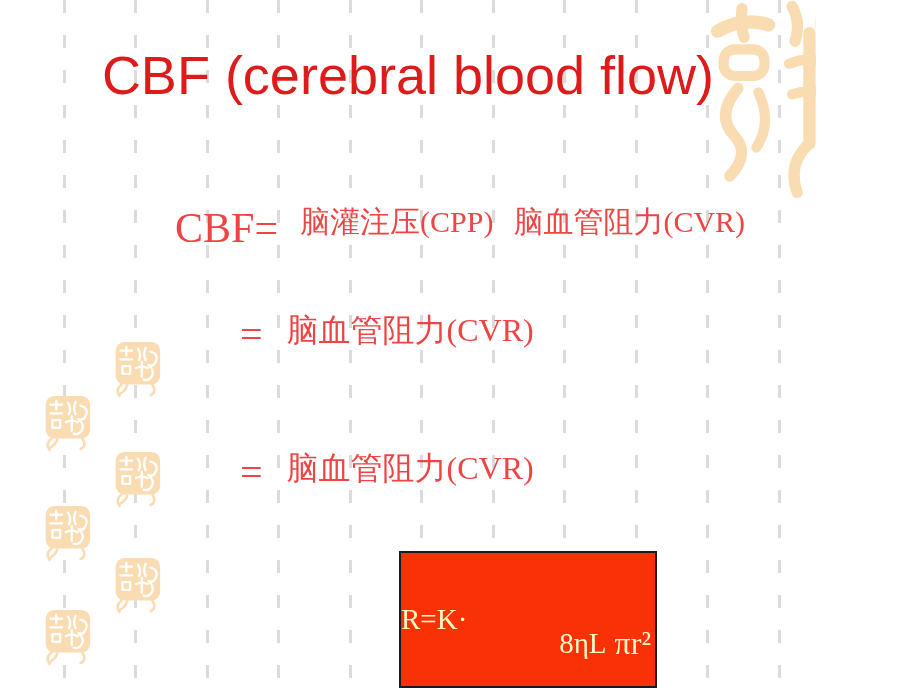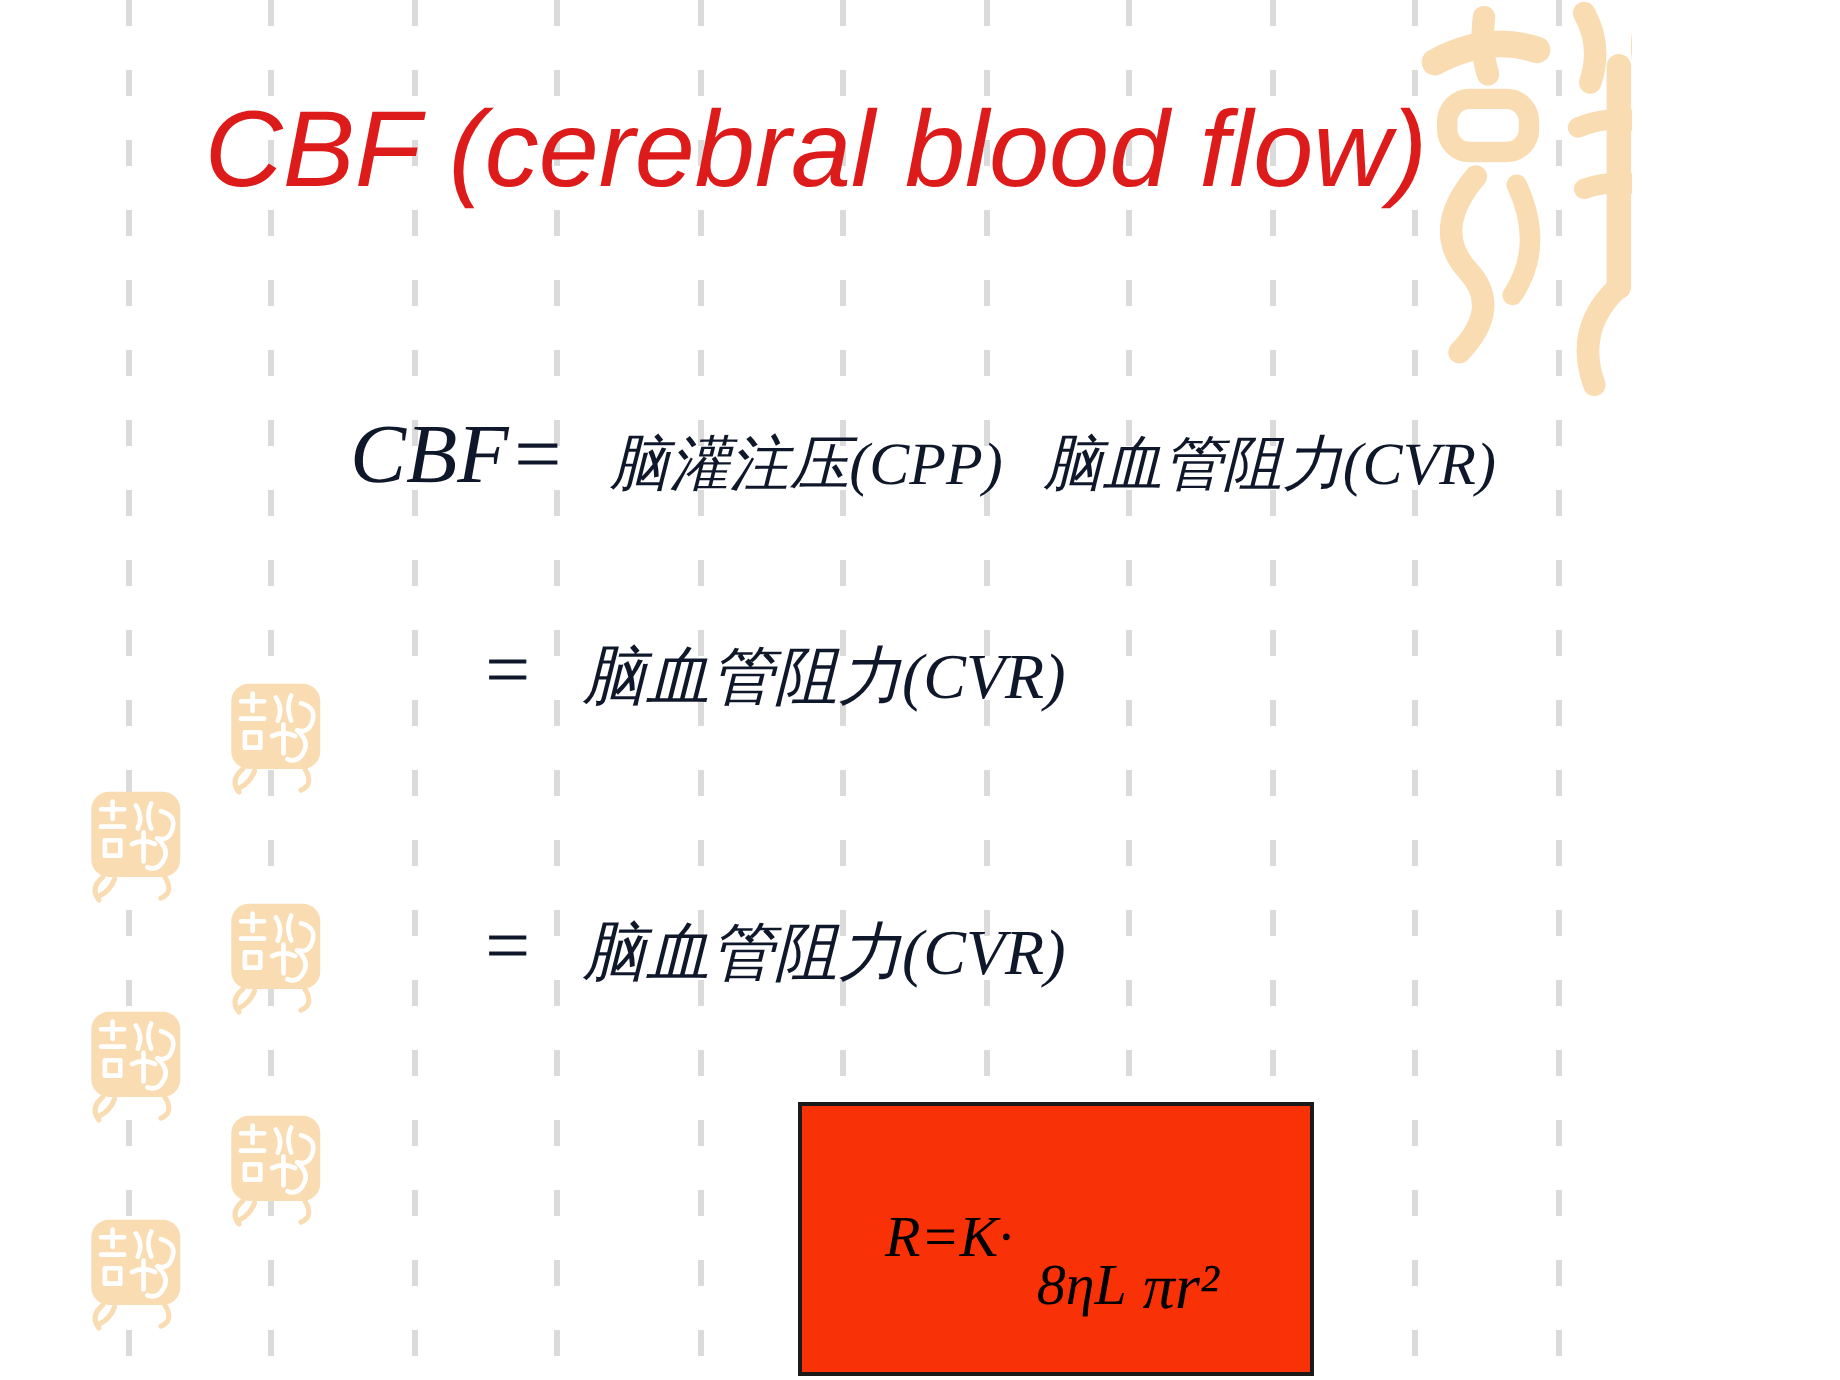--- a/index.html
+++ b/index.html
@@ -1,46 +1,46 @@
 <!DOCTYPE html>
 <html><head>
 <meta charset="utf-8">
 <style>
   html,body{margin:0;padding:0;background:#ffffff;}
   .slide{position:relative;width:816px;height:690px;background:#ffffff;overflow:hidden;
-         font-family:"Liberation Serif","DejaVu Serif",serif;font-style:italic;}
+         font-family:"Liberation Serif","DejaVu Serif",serif;}
 
   
   .dash{position:absolute;top:0;bottom:0;width:3px;
         background:repeating-linear-gradient(to bottom,#DBDBDB 0 13px,transparent 13px 35px);}
 
   
   .title{position:absolute;left:0;right:0;top:46px;text-align:center;
          font-family:"Liberation Sans","DejaVu Sans",sans-serif;
          font-size:54px;line-height:1.1;font-weight:400;color:#DE1B1B;white-space:nowrap;}
 
   
-  .formula{position:absolute;display:flex;align-items:flex-end;color:#0f172a;}
+  .formula{position:absolute;display:flex;align-items:flex-start;color:#ef4444;}
   .frac{display:inline-flex;align-items:center;text-align:center;}
   .frac .num,.frac .den{padding:0 10px;line-height:1.22;white-space:nowrap;}
   .frac .bar{align-self:stretch;height:2px;background:#000000;margin:3px 0;}
   .lhs{white-space:nowrap;}
 
   .f1{left:175px;top:204px;font-size:30px;gap:12px;}
   .f1 .lhs{font-size:42px;}
   .f2{left:240px;top:311px;font-size:32px;gap:14px;}
   .f2 .lhs{font-size:40px;}
   .f3{left:240px;top:449px;font-size:32px;gap:14px;}
   .f3 .lhs{font-size:40px;}
 
   
   .red-box{position:absolute;left:399px;top:551px;width:254px;height:133px;
            background:#F93106;border:2px solid #1A1A1A;
-           display:flex;align-items:center;justify-content:center;gap:8px;
-           color:#000000;font-size:29px;}
+           display:flex;align-items:center;justify-content:space-between;gap:8px;
+           color:#fef9c3;font-size:29px;}
   .red-box .frac .num,.red-box .frac .den{padding:0 4px;line-height:1.15;margin-top:48px;}
   .red-box .den{font-size:32px;}
   .red-box .frac .bar{margin:1px 0;height:2px;}
 
   
   .stamp{position:absolute;width:58px;height:58px;}
   .big-seal{position:absolute;left:695px;top:-8px;width:235px;height:215px;}
 </style>
 </head>
 <body>

